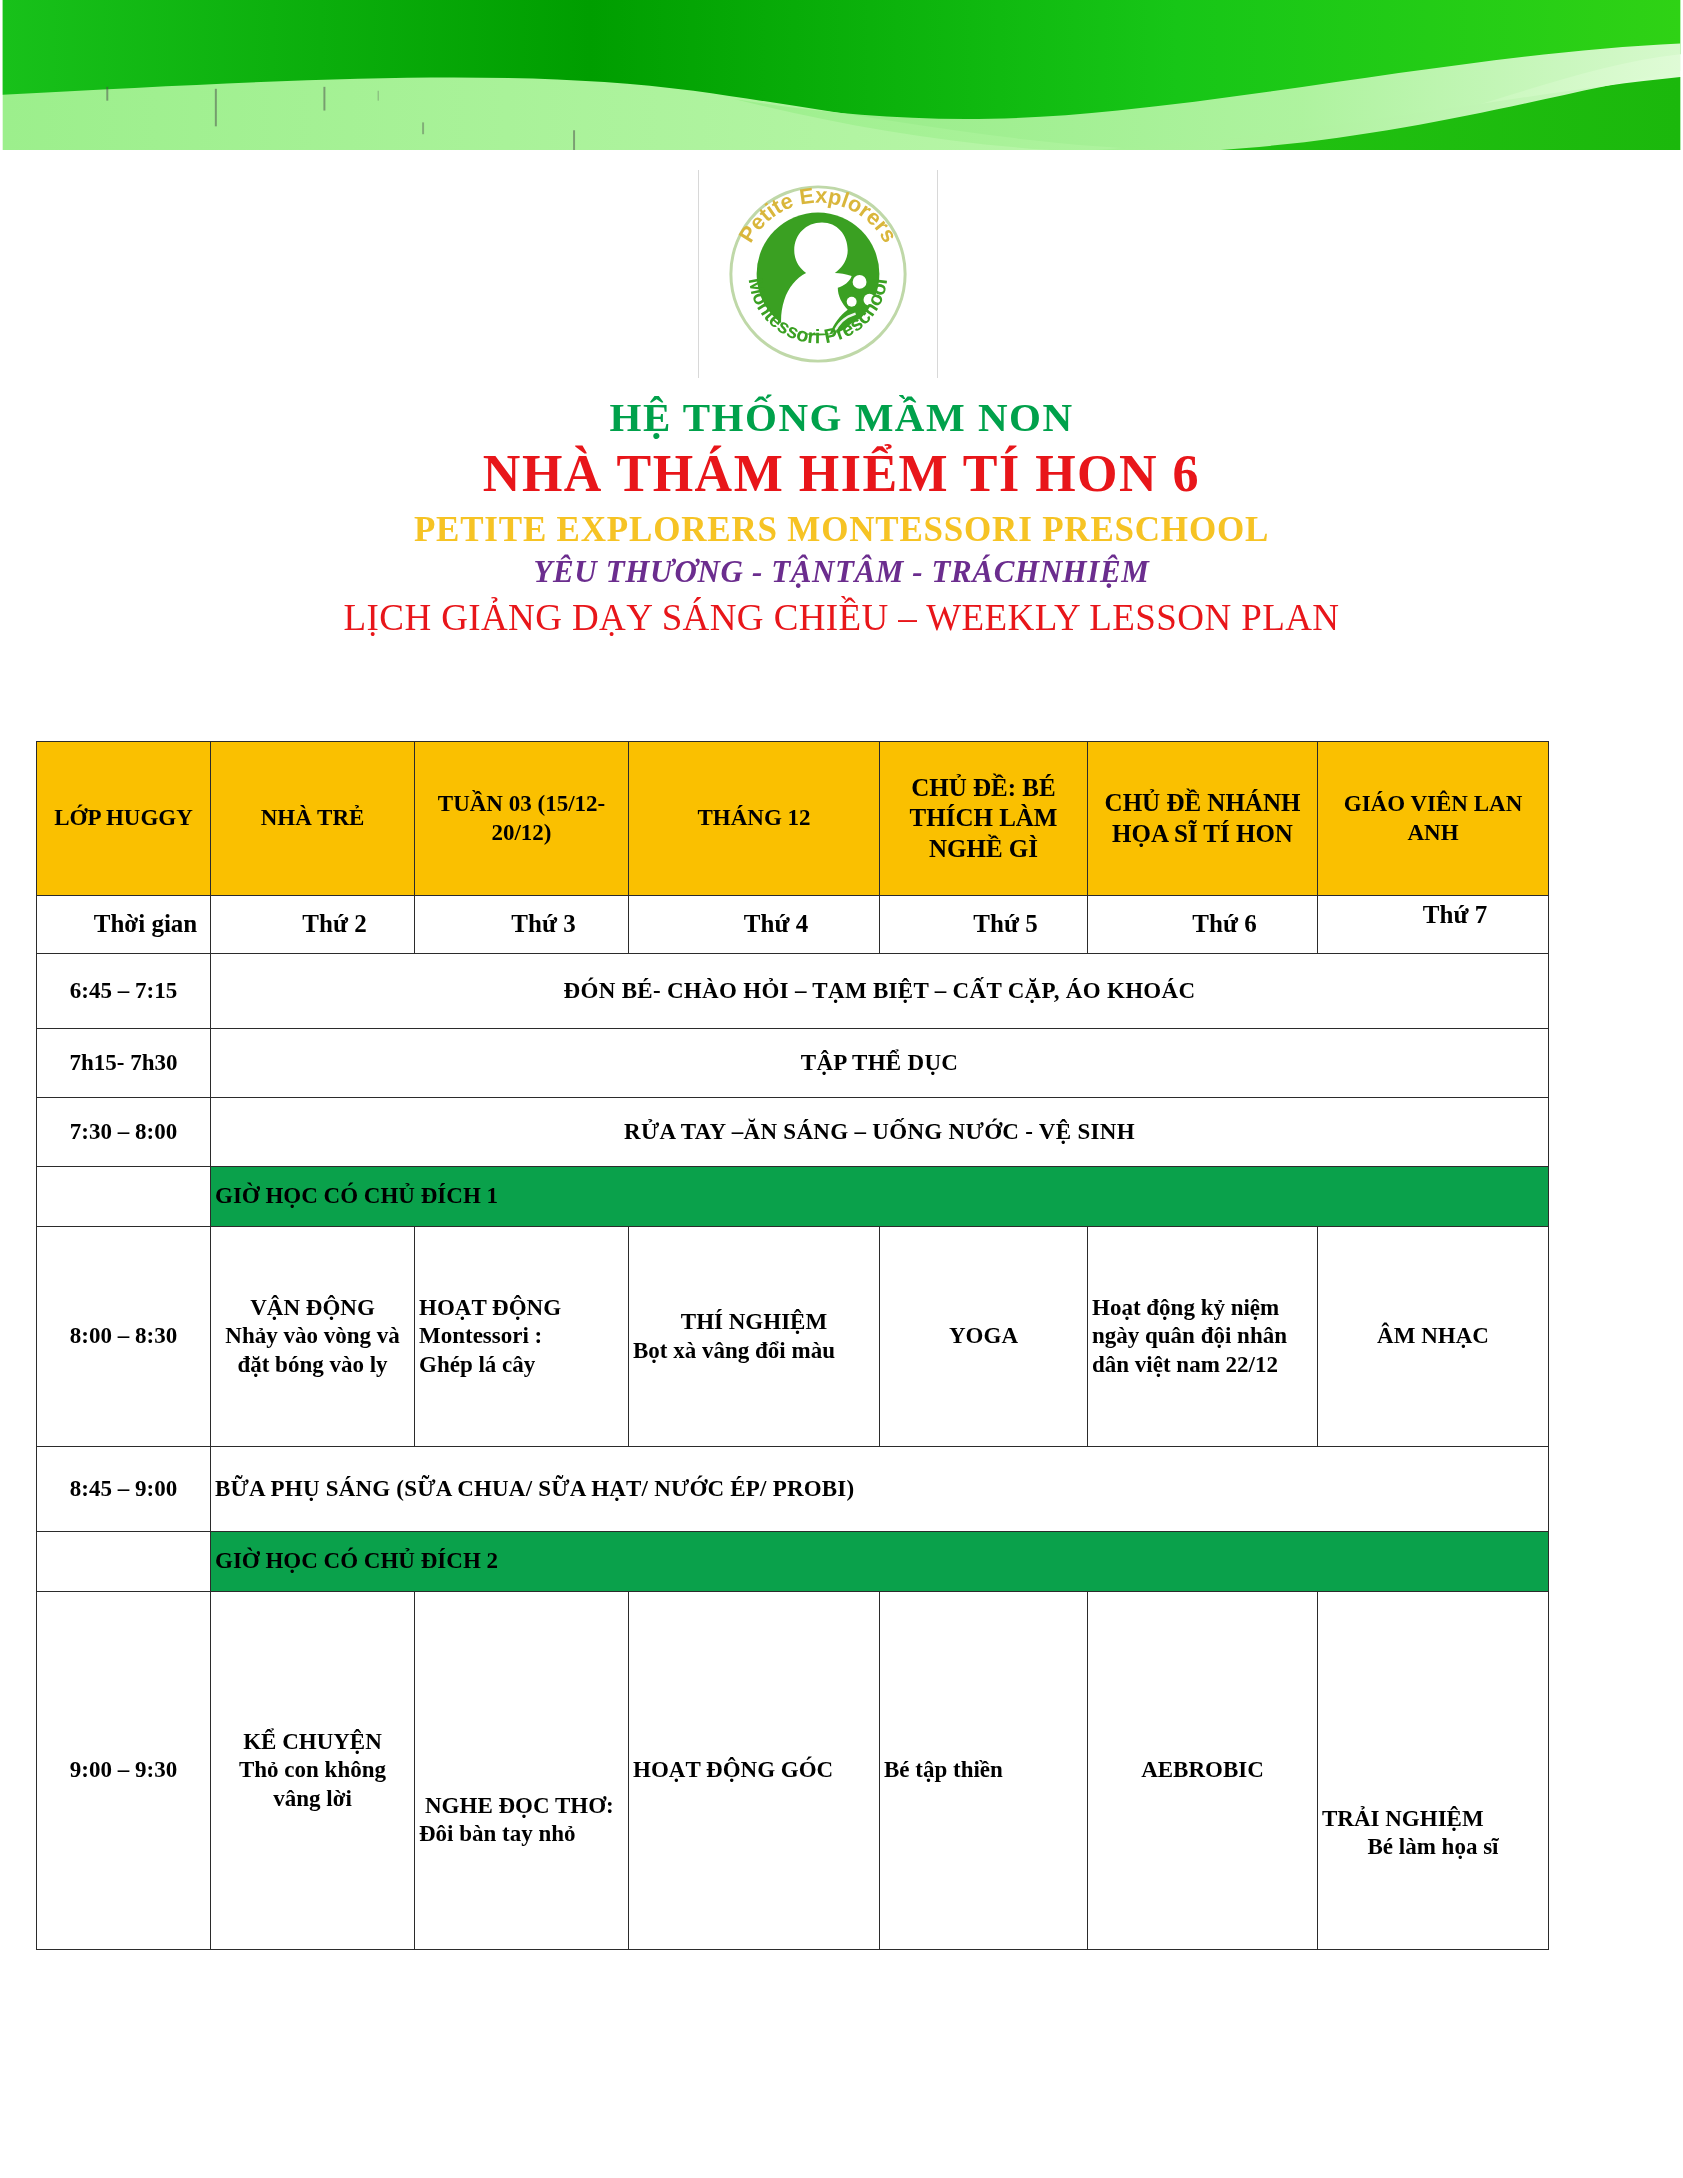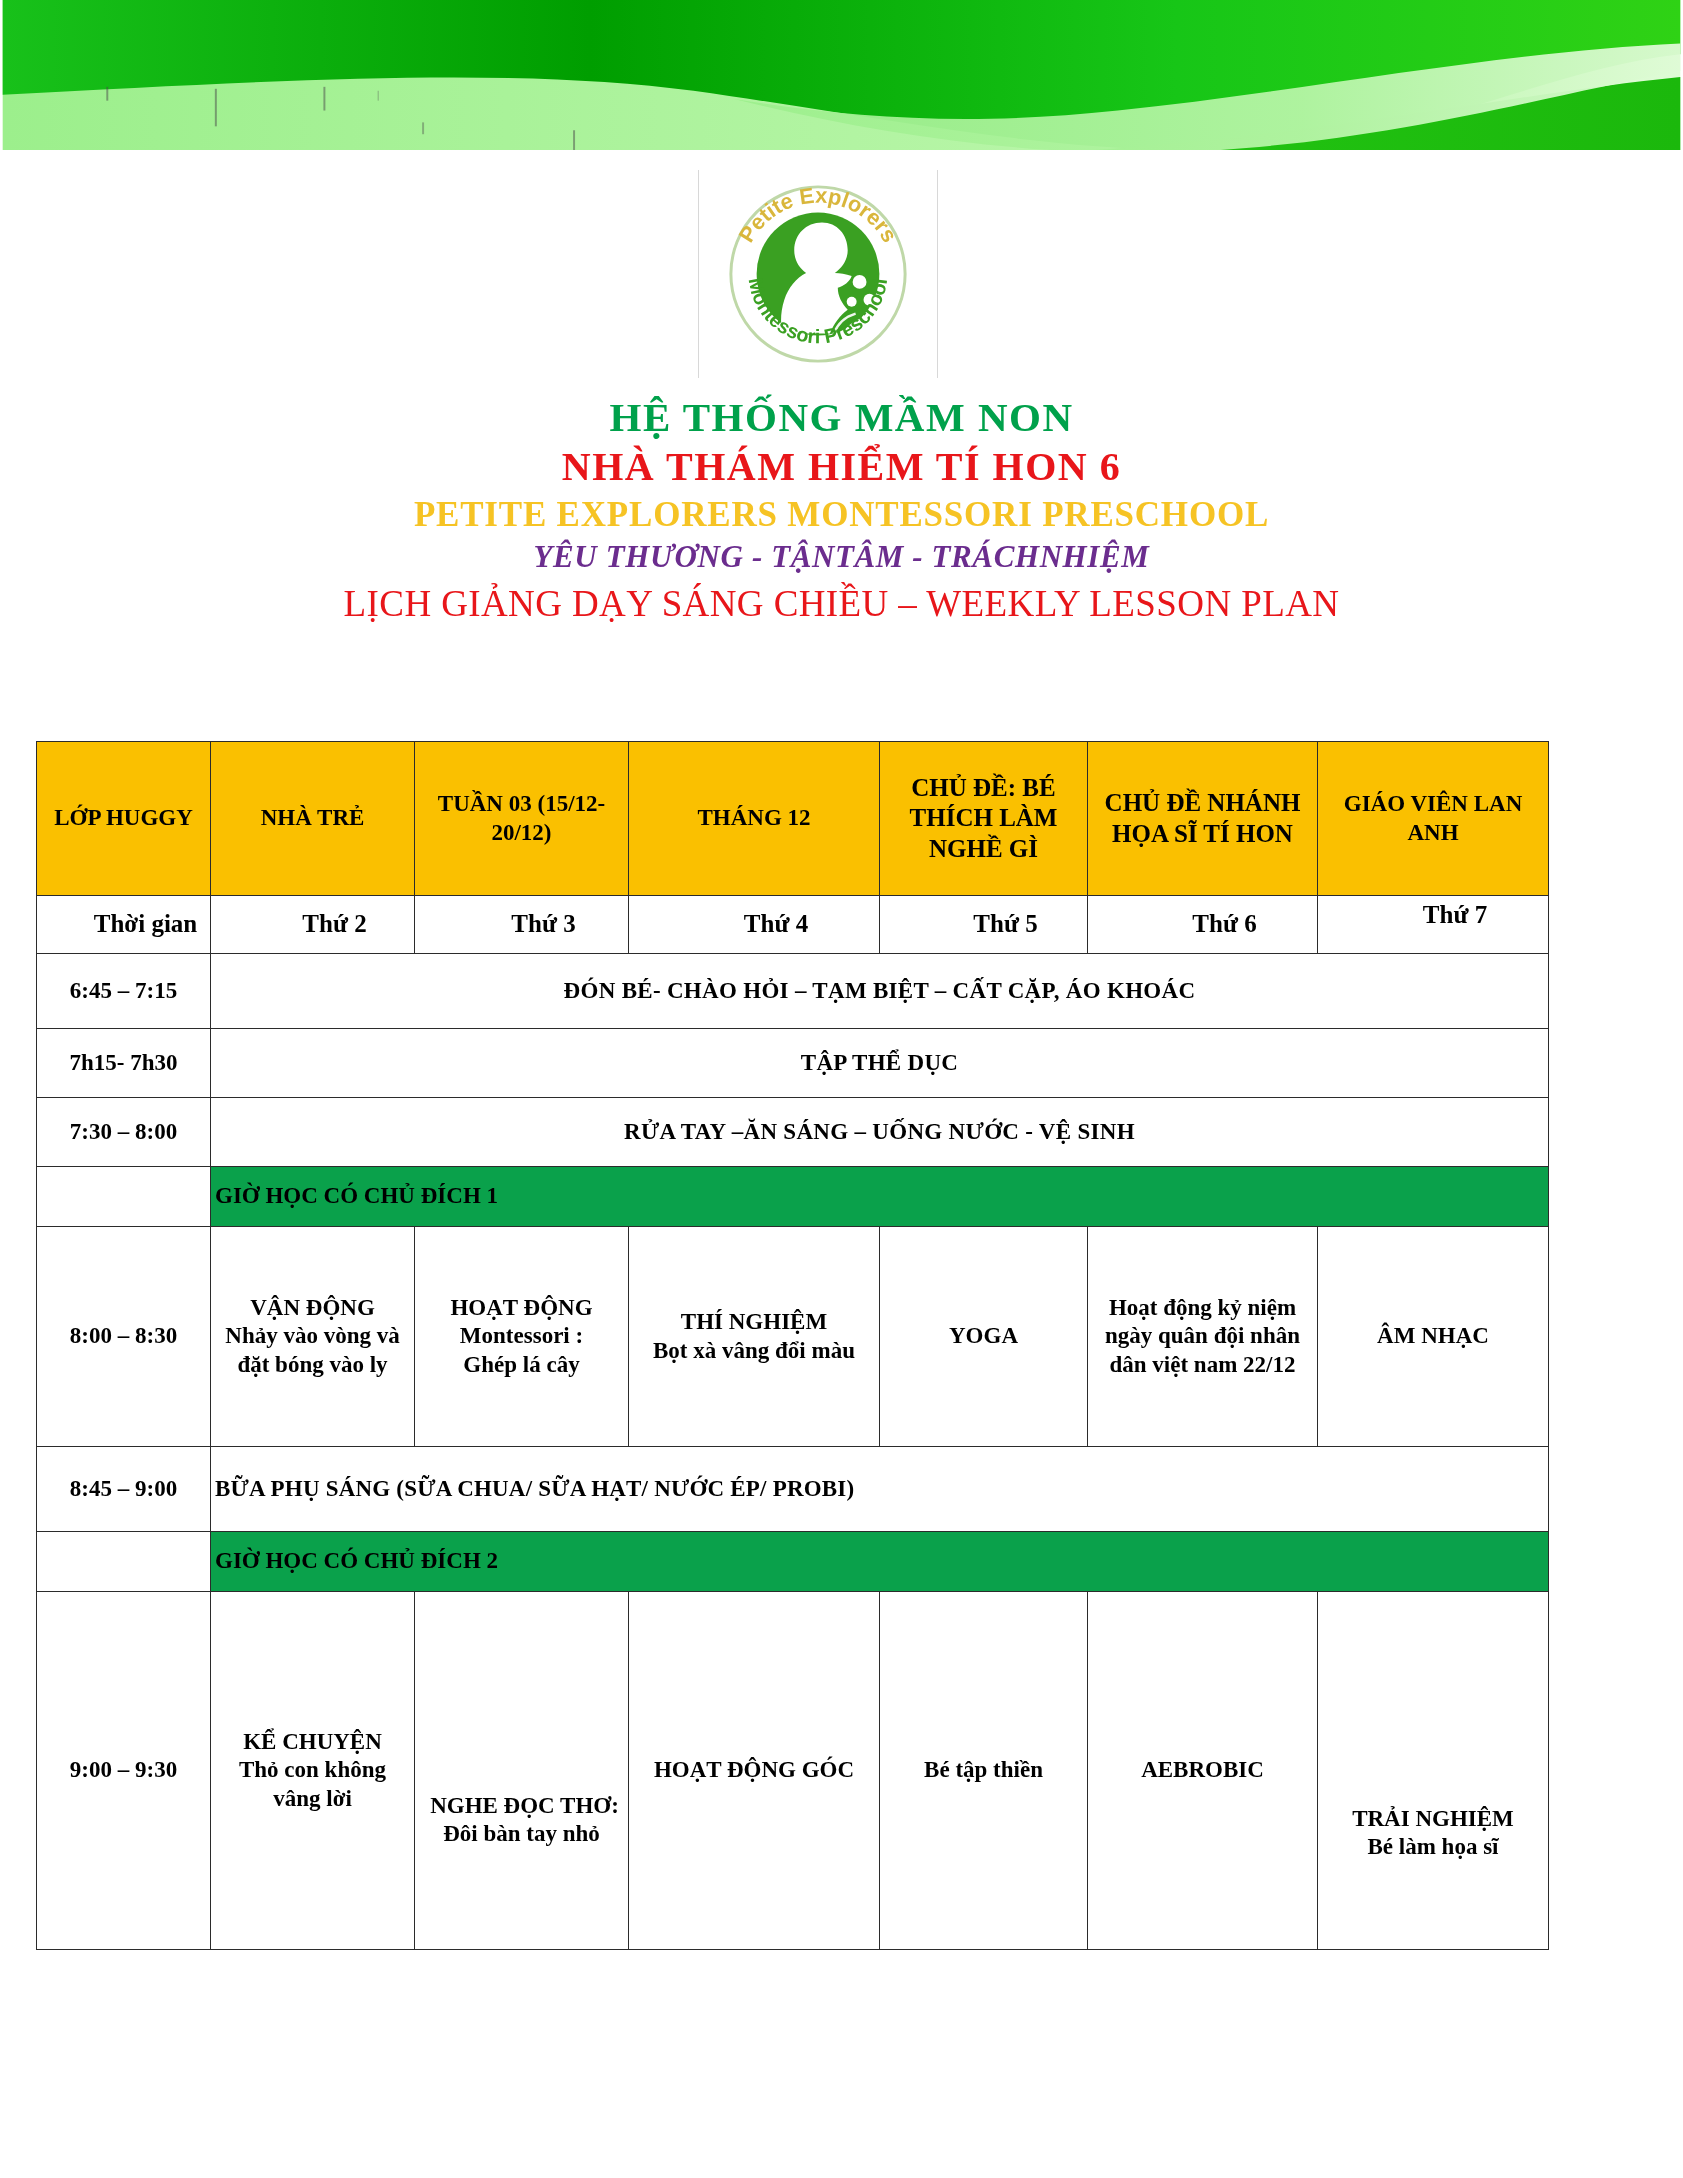--- a/index.html
+++ b/index.html
@@ -51,21 +51,21 @@
   .t-line1 {
     color: #00A14B;
     font-size: 41px;
     font-weight: bold;
     letter-spacing: 1.5px;
     line-height: 1.15;
     margin-bottom: 2px;
   }
   .t-line2 {
     color: #E8161A;
-    font-size: 40px;
+    font-size: 52px;
     font-weight: bold;
     letter-spacing: 1.5px;
     line-height: 1.18;
     margin-bottom: 4px;
   }
   .t-line3 {
     color: #F6C324;
     font-size: 35px;
     font-weight: bold;
     letter-spacing: 0.8px;
@@ -161,21 +161,21 @@
   }
   .blankleft { background: #ffffff; }
 
   .cell {
     vertical-align: top;
     padding: 8px 6px;
     font-size: 24px;
     line-height: 1.3;
   }
   .cell .ctr { text-align: center; display: block; }
-  .cell .lft { text-align: center; display: block; }
+  .cell .lft { text-align: left; display: block; }
   .spacer-sm { height: 14px; }
   .spacer-md { height: 26px; }
   .spacer-lg { height: 53px; }
   .cell.vcenter { vertical-align: middle; }
 </style>
 </head>
 <body>
 
 <div class="banner">
   <svg width="1683" height="150" viewBox="0 0 1700 152" xmlns="http://www.w3.org/2000/svg" aria-hidden="true">

